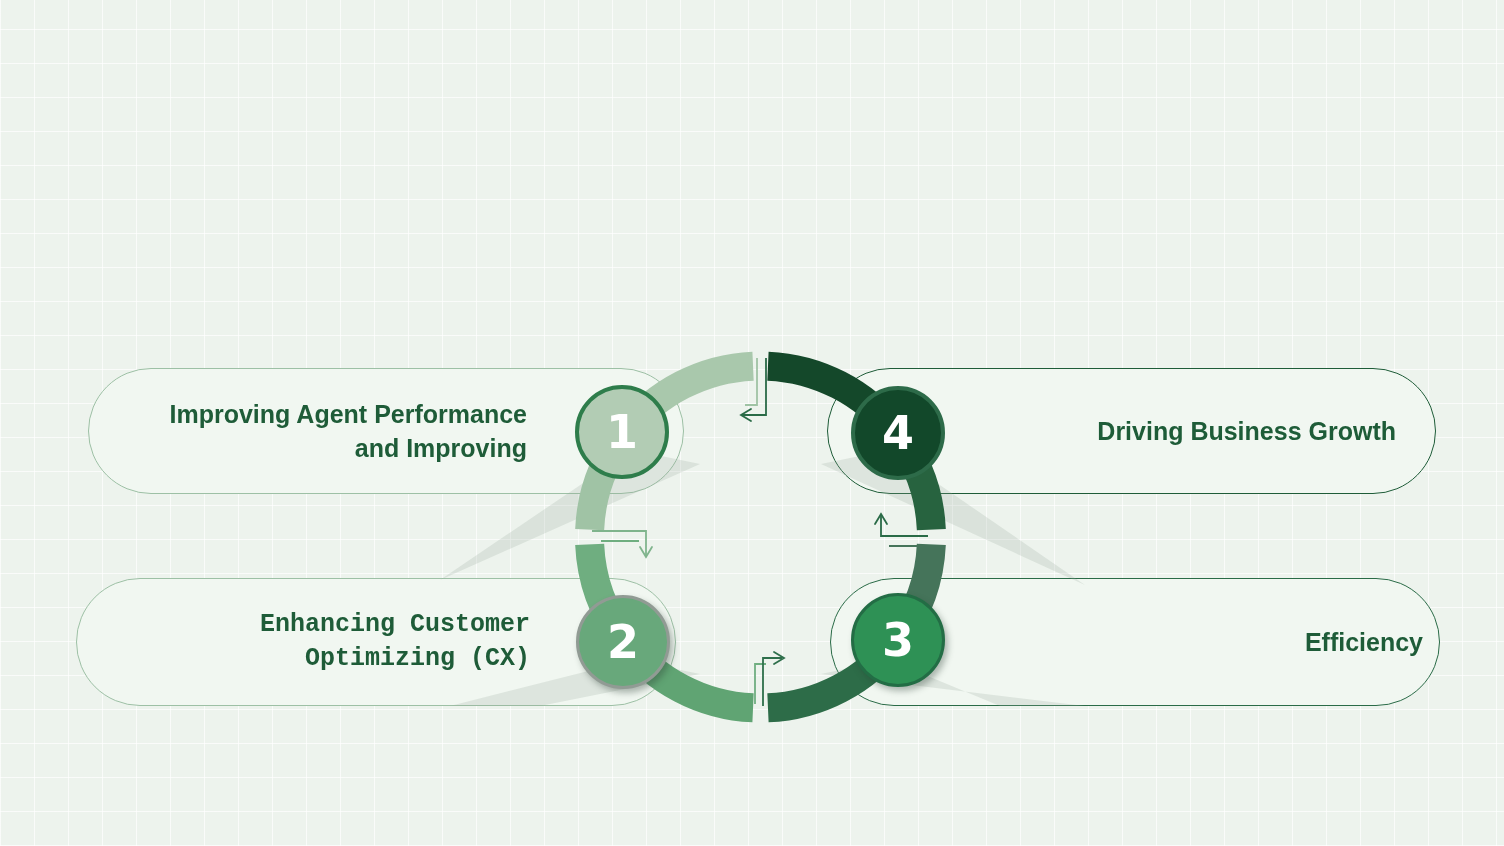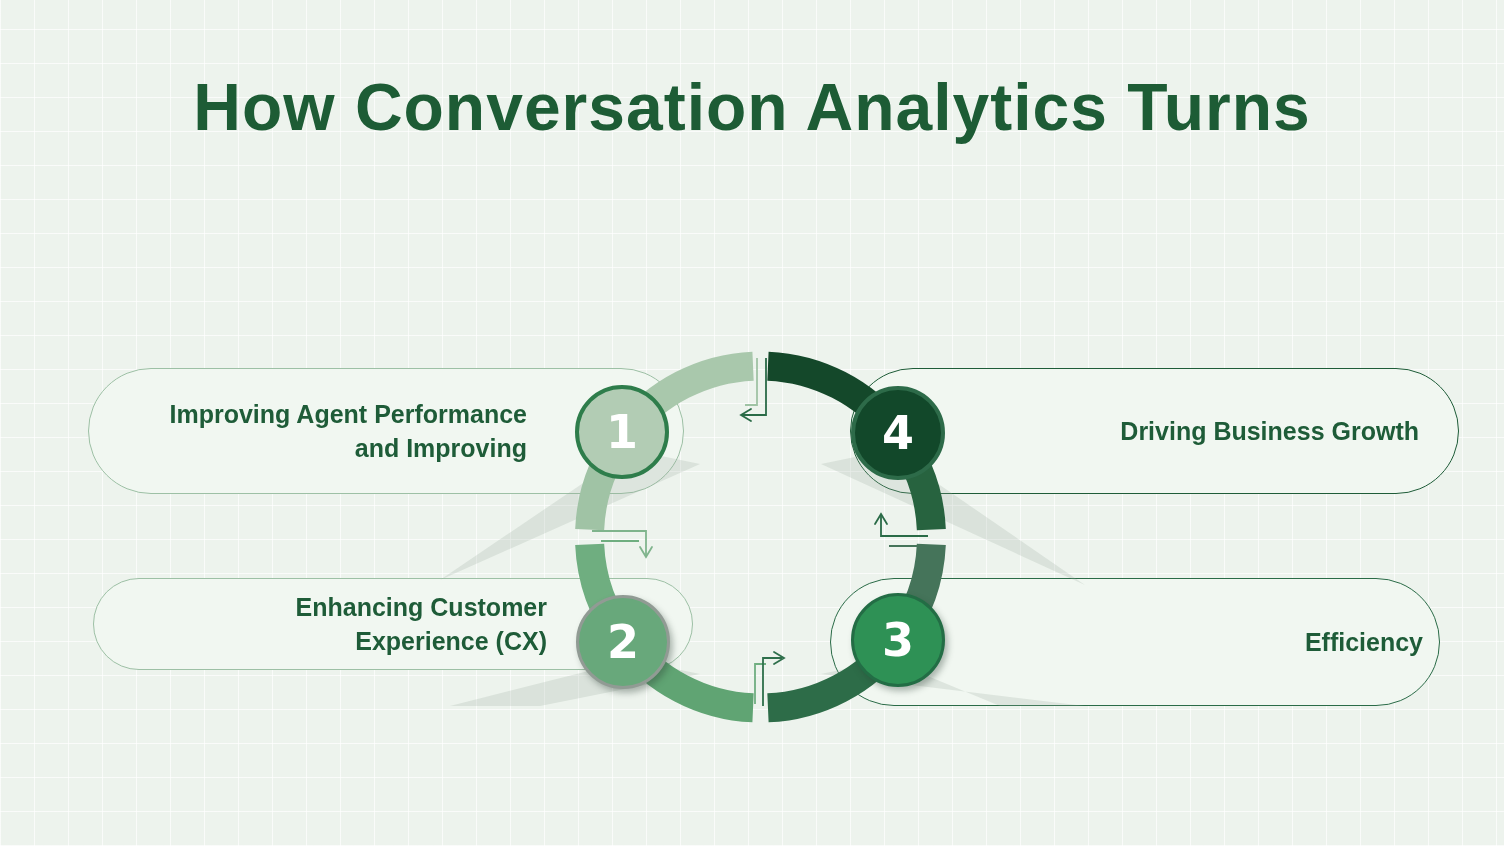--- a/index.html
+++ b/index.html
@@ -31,42 +31,41 @@
   .step-number{
     font-family:"DejaVu Sans", sans-serif;font-weight:700;font-size:46px;
     color:var(--number-color,#fff);line-height:1;
   }
   svg.decor{position:absolute;left:0;top:0;z-index:3;}
 </style>
 </head>
 <body style="--page-bg: #edf3ed; --grid-line: rgba(255,255,255,0.7); --card-bg: #f1f7f1; --title-color: #1d5c35; --label-color: #1e5c38; --number-color: #ffffff;">
 
 <div class="title">
-  <div>How Conversation Analytics Turns</div>
 </div>
 
 <div id="diagram-root">
     <div class="card" style="left: 88px; top: 368px; width: 596px; height: 126px; border: 1.8px solid rgb(157, 192, 165);">
       <div class="card-label" style="left: 58px; width: 380px;">
         <div>Improving Agent Performance</div>
         <div>and Improving</div>
       </div>
     </div>
-    <div class="card" style="left: 93px; top: 578px; width: 600px; height: 92px; border: 1.8px solid rgb(157, 192, 165);">
+    <div class="card" style="left: 76px; top: 578px; width: 600px; height: 128px; border: 1.8px solid rgb(157, 192, 165); font-family: Liberation Mono, monospace;">
       <div class="card-label" style="left: 67px; width: 386px;">
         <div>Enhancing Customer</div>
-        <div>Experience (CX)</div>
+        <div>Optimizing (CX)</div>
       </div>
     </div>
     <div class="card" style="left: 830px; top: 578px; width: 610px; height: 128px; border: 1.8px solid rgb(42, 107, 71);">
       <div class="card-label" style="left: 122px; width: 470px;">
         <div>Efficiency</div>
       </div>
     </div>
-    <div class="card" style="left: 850px; top: 368px; width: 609px; height: 126px; border: 1.8px solid rgb(30, 92, 56);">
+    <div class="card" style="left: 827px; top: 368px; width: 609px; height: 126px; border: 1.8px solid rgb(30, 92, 56);">
       <div class="card-label" style="left: 103px; width: 465px;">
         <div>Driving Business Growth</div>
       </div>
     </div>
     <svg class="decor" width="1504" height="846" viewBox="0 0 1504 846">
       <polygon points="632,450 700,464 440,580" fill="rgba(150,167,153,0.22)"></polygon>
       <polygon points="632,660 700,674 540,706 450,706" fill="rgba(150,167,153,0.22)"></polygon>
       <polygon points="889,660 821,674 1085,706 1000,706" fill="rgba(150,167,153,0.22)"></polygon>
       <polygon points="889,450 821,464 1085,585" fill="rgba(150,167,153,0.22)"></polygon>
       <path d="M 589.66 529.54 A 171 171 0 0 1 625.75 431.72" fill="none" stroke="#a0c3a5" stroke-width="29"></path>

